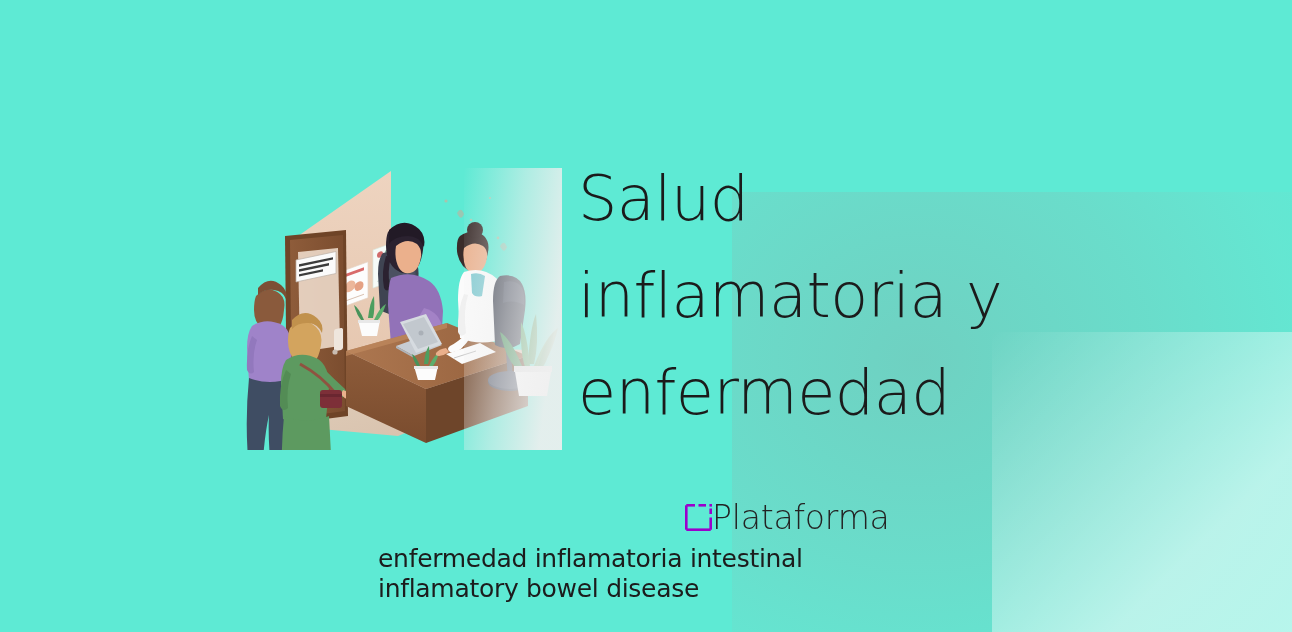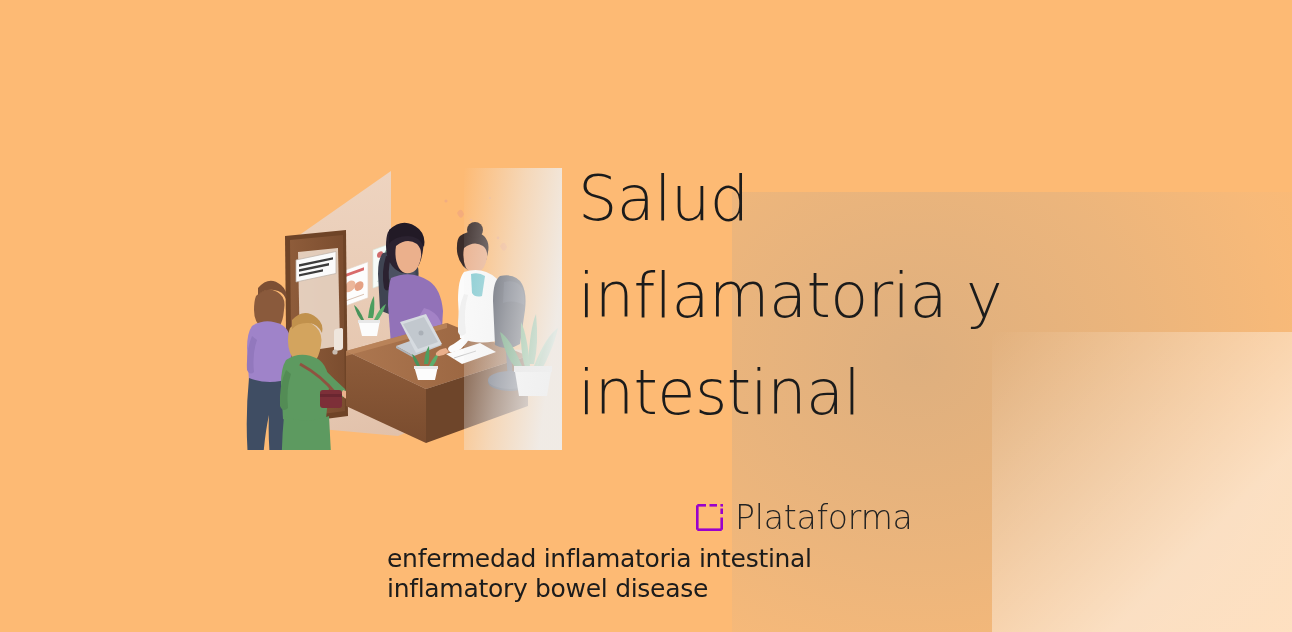--- a/index.html
+++ b/index.html
@@ -12,21 +12,21 @@
     height: 632px;
     overflow: hidden;
     background: #efefef;
     font-family: "Liberation Sans", sans-serif;
   }
 
   #slide {
     position: relative;
     width: 1292px;
     height: 632px;
-    background: #fdba74;
+    background: #5eead4;
     overflow: hidden;
   }
 
   
   .bg-shade {
     position: absolute;
     right: -60px;
     bottom: -120px;
     width: 620px;
     height: 560px;
@@ -67,25 +67,25 @@
   
   .logo-lockup {
     position: absolute;
     left: 368px;
     top: 497px;
     width: 510px;
     height: 110px;
   }
   .plataforma-row {
     position: absolute;
-    left: 328px;
+    left: 317px;
     top: 0px;
     display: flex;
     align-items: center;
-    gap: 12px;
+    gap: 0;
     height: 40px;
   }
   .frame-icon {
     display: block;
     width: 27px;
     height: 27px;
   }
   .plataforma-label {
     font-family: "DejaVu Sans", sans-serif;
     font-weight: 300;
@@ -119,21 +119,21 @@
     display: inline-block;
     width: 7px;
     height: 45px;
     margin: 0 4px 0 3px;
     vertical-align: -2px;
     background: #111111;
   }
   .wordmark .stem.purple-stem { background: #9a00cc; }
 
   .tagline {
-    margin-left: 19px;
+    margin-left: 10px;
     padding-top: 10px;
   }
   .tagline-line {
     font-family: "DejaVu Sans", sans-serif;
     font-weight: 400;
     font-size: 25px;
     line-height: 30px;
     color: #1c1c1c;
     letter-spacing: -0.3px;
     white-space: nowrap;
@@ -359,21 +359,21 @@
         <path d="M286,198 L324,198 L324,204 L286,204 Z" fill="#e6e6e6"></path>
       </g>
 
       <rect x="236" y="0" width="98" height="282" fill="url(#fadeG)"></rect>
     </svg>
   </div>
 
   <div class="title-block">
     <div class="title-line">Salud</div>
     <div class="title-line">inflamatoria y</div>
-    <div class="title-line">intestinal</div>
+    <div class="title-line">enfermedad</div>
   </div>
 
   <div class="logo-lockup">
 
     <div class="plataforma-row">
       <span class="frame-icon">
         <svg viewBox="0 0 27 27" xmlns="http://www.w3.org/2000/svg" aria-hidden="true">
           <g stroke="#9a00cc" stroke-width="2.6" fill="none" stroke-linecap="butt">
             <path d="M1.3,1.3 H10"></path>
             <path d="M13.5,1.3 H21"></path>

